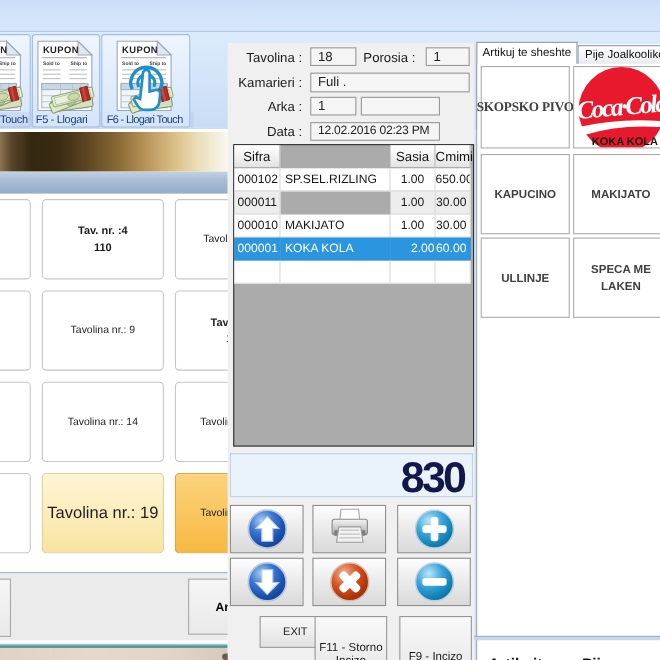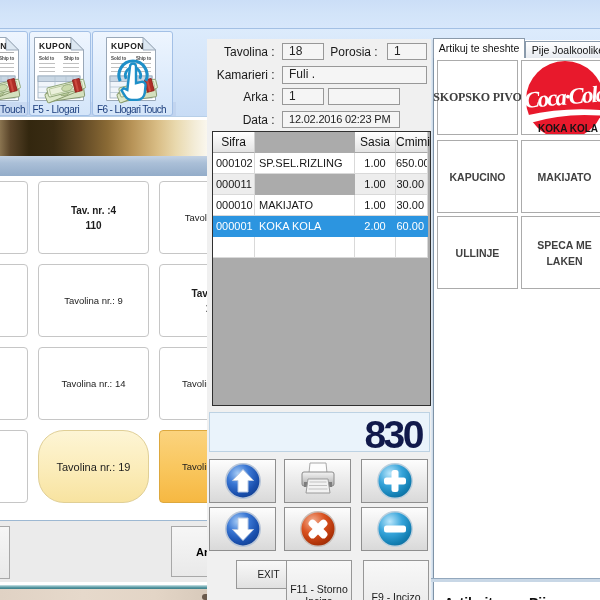--- a/index.html
+++ b/index.html
@@ -141,22 +141,22 @@
   <div class="tav" style="left:-70px;top:181px;width:96px;height:71px;"></div>
   <div class="tav" style="left:38px;top:181px;width:109px;height:71px;font-weight:bold;font-size:10px;line-height:15px;">Tav. nr. :4<br>110</div>
   <div class="tav" style="left:159px;top:181px;width:108px;height:71px;font-size:9.5px;">Tavolina nr.: 5</div>
   <div class="tav" style="left:-70px;top:264px;width:96px;height:71px;"></div>
   <div class="tav" style="left:38px;top:264px;width:109px;height:71px;font-size:9.5px;">Tavolina nr.: 9</div>
   <div class="tav" style="left:159px;top:264px;width:108px;height:71px;font-weight:bold;font-size:10px;line-height:15px;">Tav. nr. :1<br>105</div>
   <div class="tav" style="left:-70px;top:347px;width:96px;height:71px;"></div>
   <div class="tav" style="left:38px;top:347px;width:109px;height:71px;font-size:9.5px;">Tavolina nr.: 14</div>
   <div class="tav" style="left:159px;top:347px;width:108px;height:71px;font-size:9.5px;">Tavolina nr.: 15</div>
   <div class="tav" style="left:-70px;top:430px;width:96px;height:71px;"></div>
-  <div class="tav" style="left:38px;top:430px;width:109px;height:71px;font-size:11px;
-       background:linear-gradient(180deg,#fdf5d5 0%,#fbecb9 55%,#f8e3a0 100%);border-color:#e0cf96;border-radius:26px;">Tavolina nr.: 19</div>
+  <div class="tav" style="left:38px;top:430px;width:109px;height:71px;font-size:15px;
+       background:linear-gradient(180deg,#fdf5d5 0%,#fbecb9 55%,#f8e3a0 100%);border-color:#e0cf96;">Tavolina nr.: 19</div>
   <div class="tav" style="left:159px;top:430px;width:108px;height:71px;font-size:9.5px;
        background:linear-gradient(180deg,#fbd37e 0%,#f9c75f 50%,#f6b842 100%);border-color:#dda83e;">Tavolina nr.: 20</div>
 
   <div class="abs" id="leftGrayStrip"></div>
   <div class="gbtn" style="left:-60px;top:526px;width:68px;height:51px;"></div>
   <div class="gbtn" style="left:171px;top:526px;width:108px;height:51px;font-weight:bold;font-size:11px;
        line-height:51px;padding-left:24px;box-sizing:border-box;">Artikujt</div>
   <div class="abs" id="tealLine"></div>
   <div class="abs" id="photoBot"></div>
   <div class="abs" id="smudge"></div>
@@ -188,21 +188,21 @@
     <div class="cell alt" style="left:142px;top:42px;width:41px;text-align:center;">1.00</div>
     <div class="cell alt" style="left:183px;top:42px;width:32px;text-align:right;padding-right:3px;">30.00</div>
 
     <div class="cell" style="left:0;top:63px;width:42px;padding-left:3px;">000010</div>
     <div class="cell" style="left:42px;top:63px;width:100px;padding-left:4px;">MAKIJATO</div>
     <div class="cell" style="left:142px;top:63px;width:41px;text-align:center;">1.00</div>
     <div class="cell" style="left:183px;top:63px;width:32px;text-align:right;padding-right:3px;">30.00</div>
 
     <div class="cell sel" style="left:0;top:84px;width:42px;padding-left:3px;">000001</div>
     <div class="cell sel" style="left:42px;top:84px;width:100px;padding-left:4px;">KOKA KOLA</div>
-    <div class="cell sel" style="left:142px;top:84px;width:41px;text-align:center;">2.00</div>
+    <div class="cell sel" style="left:142px;top:84px;width:41px;text-align:right;">2.00</div>
     <div class="cell sel" style="left:183px;top:84px;width:32px;text-align:right;padding-right:3px;">60.00</div>
 
     <div class="cell" style="left:0;top:105px;width:42px;"></div>
     <div class="cell" style="left:42px;top:105px;width:100px;"></div>
     <div class="cell" style="left:142px;top:105px;width:41px;"></div>
     <div class="cell" style="left:183px;top:105px;width:32px;"></div>
   </div>
 
   <div class="abs" id="total">830</div>
 

